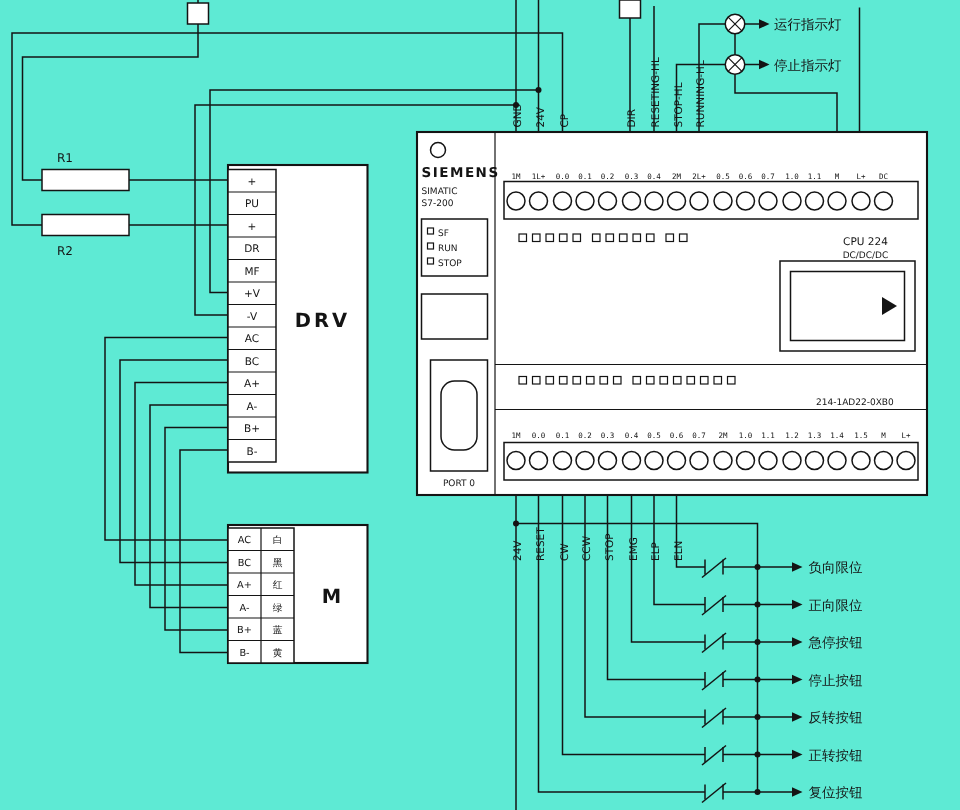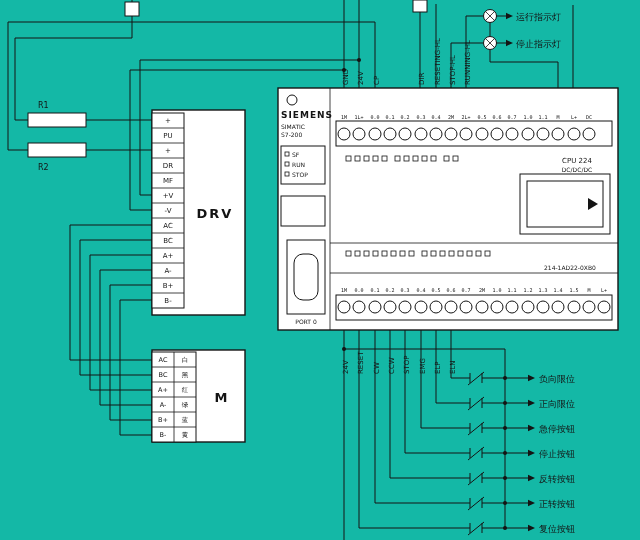--- a/index.html
+++ b/index.html
@@ -1,16 +1,16 @@
 <!DOCTYPE html>
 <html><head>
 <meta charset="utf-8">
 <style>
   html,body{margin:0;padding:0;background:#fff;}
-  .stage{position:relative;width:640px;height:540px;background:#14b8a6;overflow:hidden;
+  .stage{position:relative;width:640px;height:540px;background:#5eead4;overflow:hidden;
          font-family:"Liberation Sans",sans-serif;}
   svg{display:block;}
   svg text{fill:#141414;font-family:"DejaVu Sans",sans-serif;}
   .t5{font-size:5px;font-family:"DejaVu Sans Mono",monospace;}
   .t6{font-size:6px;}
   .t65{font-size:6.5px;}
   .t7{font-size:7px;}
   .t8{font-size:8px;}
   .t9{font-size:9px;font-weight:bold;letter-spacing:1px;}
   .t13{font-size:13px;font-weight:bold;letter-spacing:2px;}

